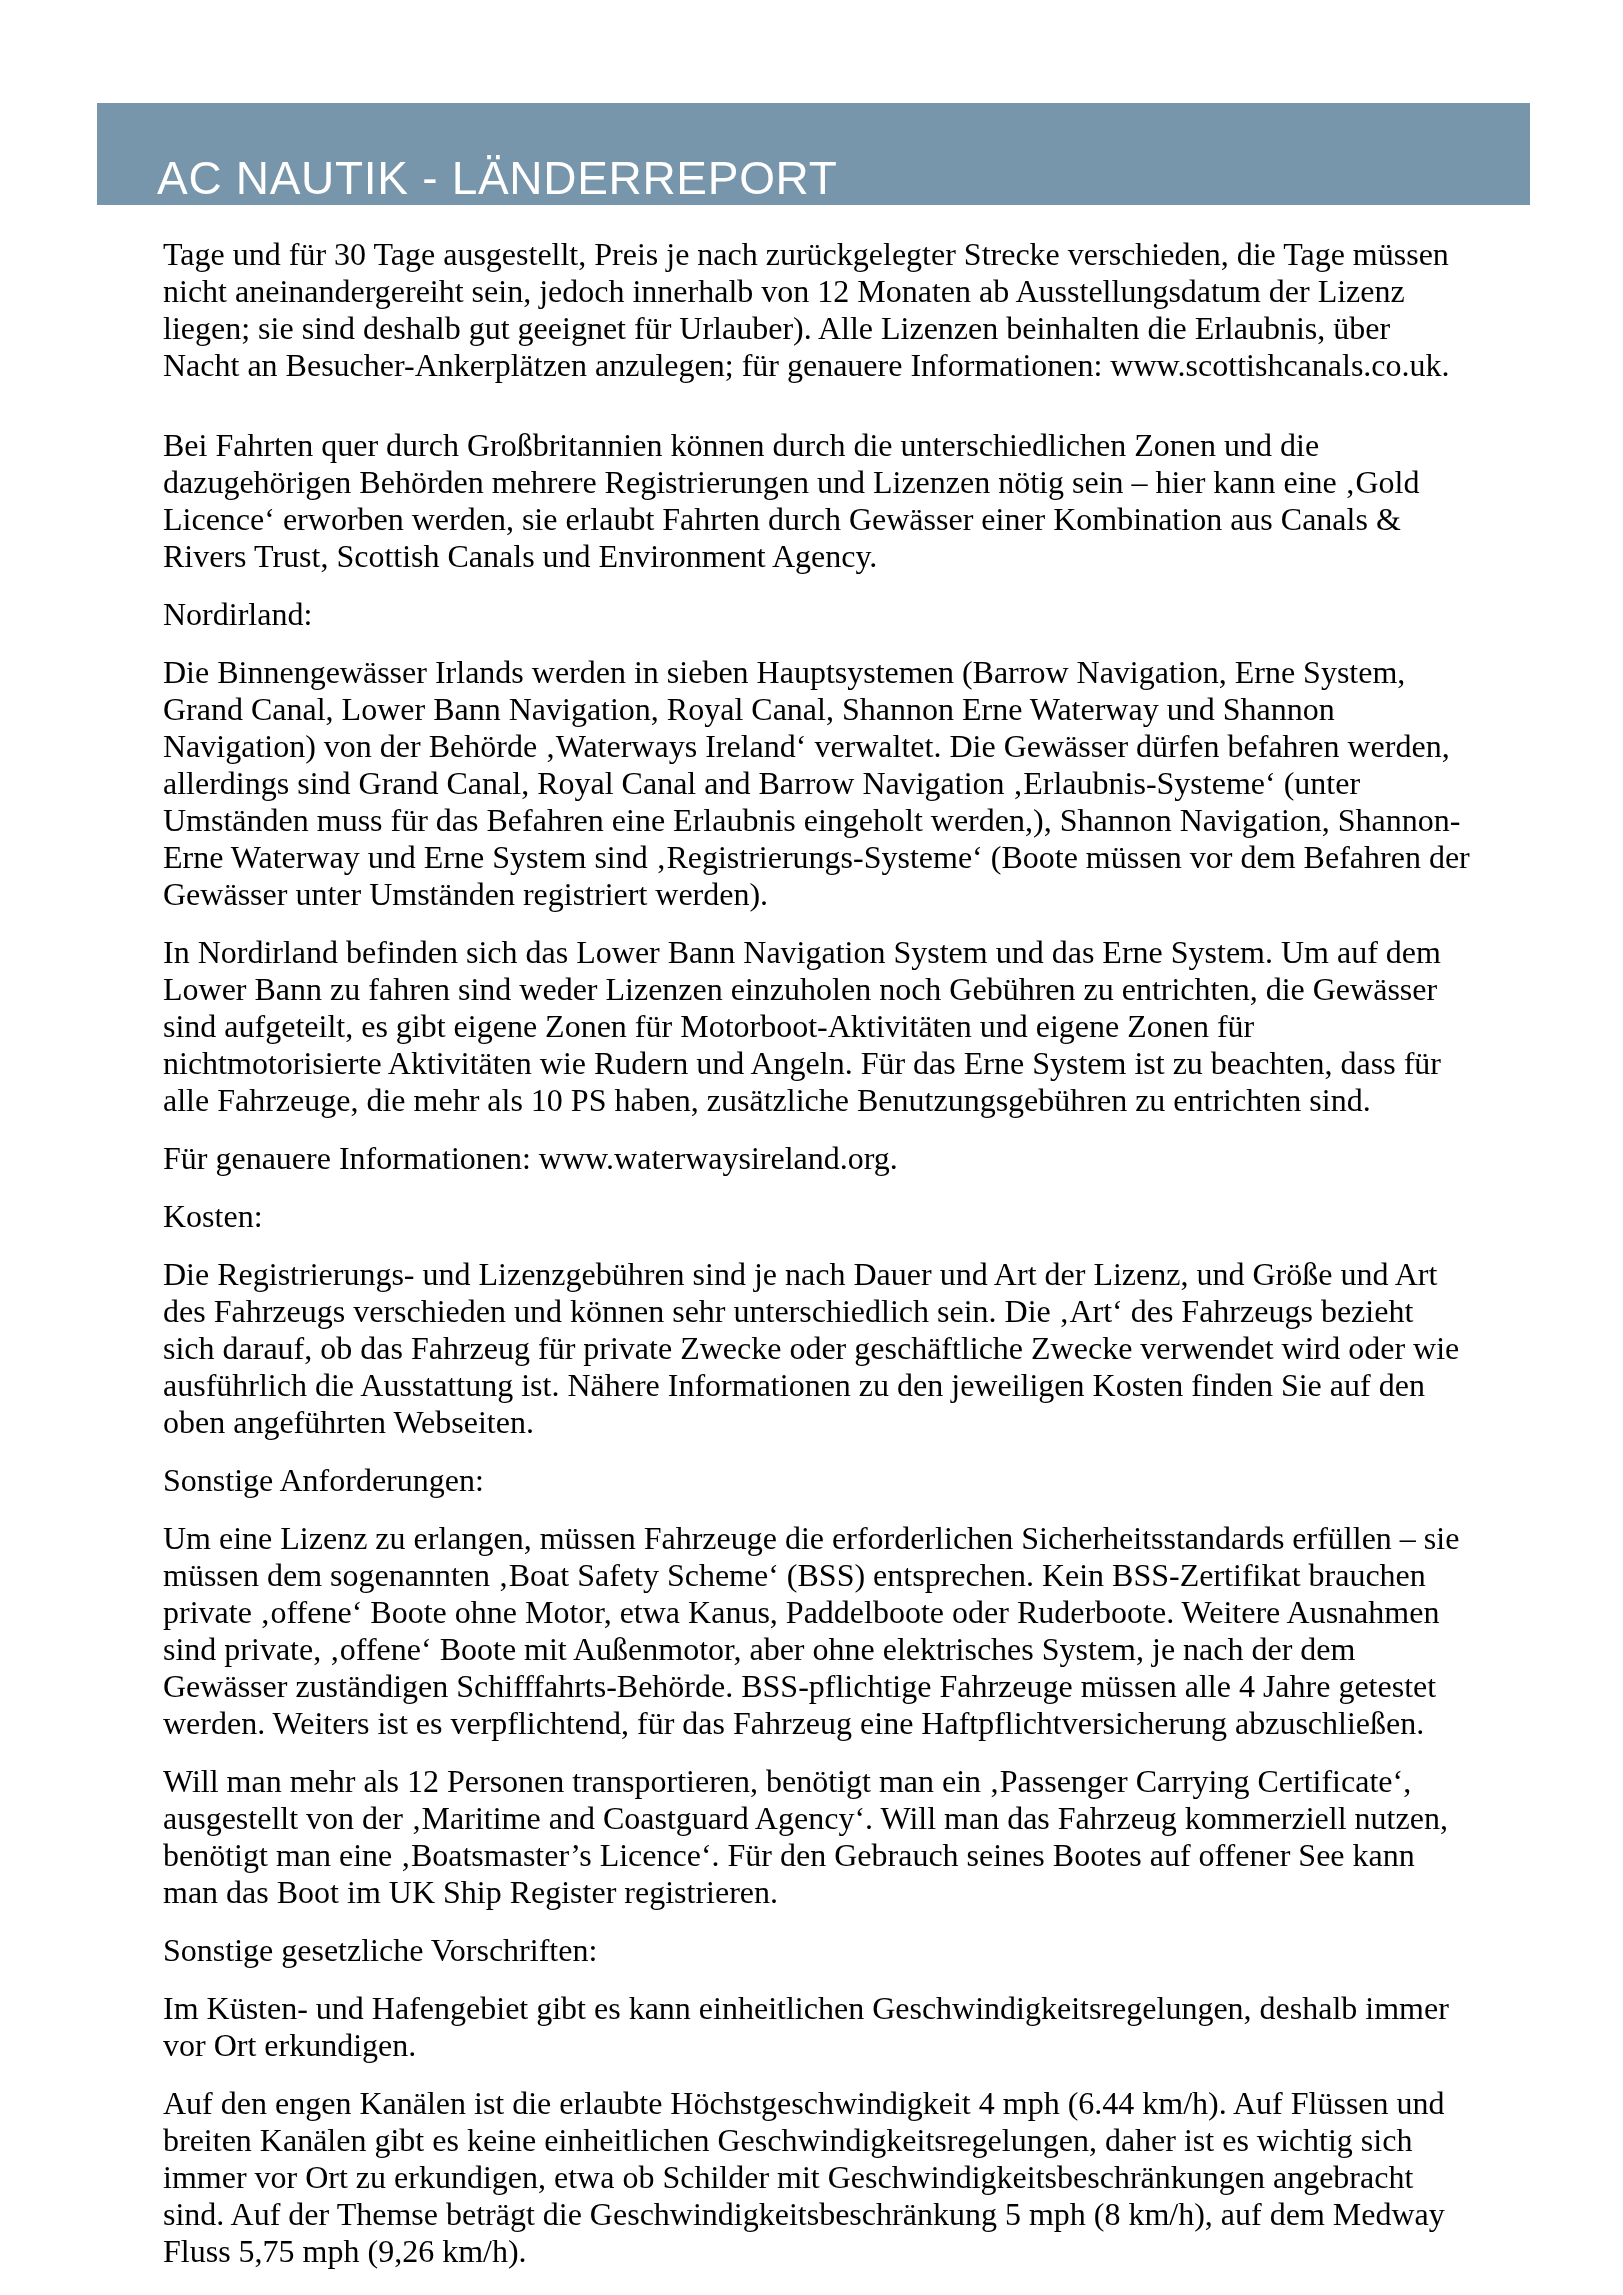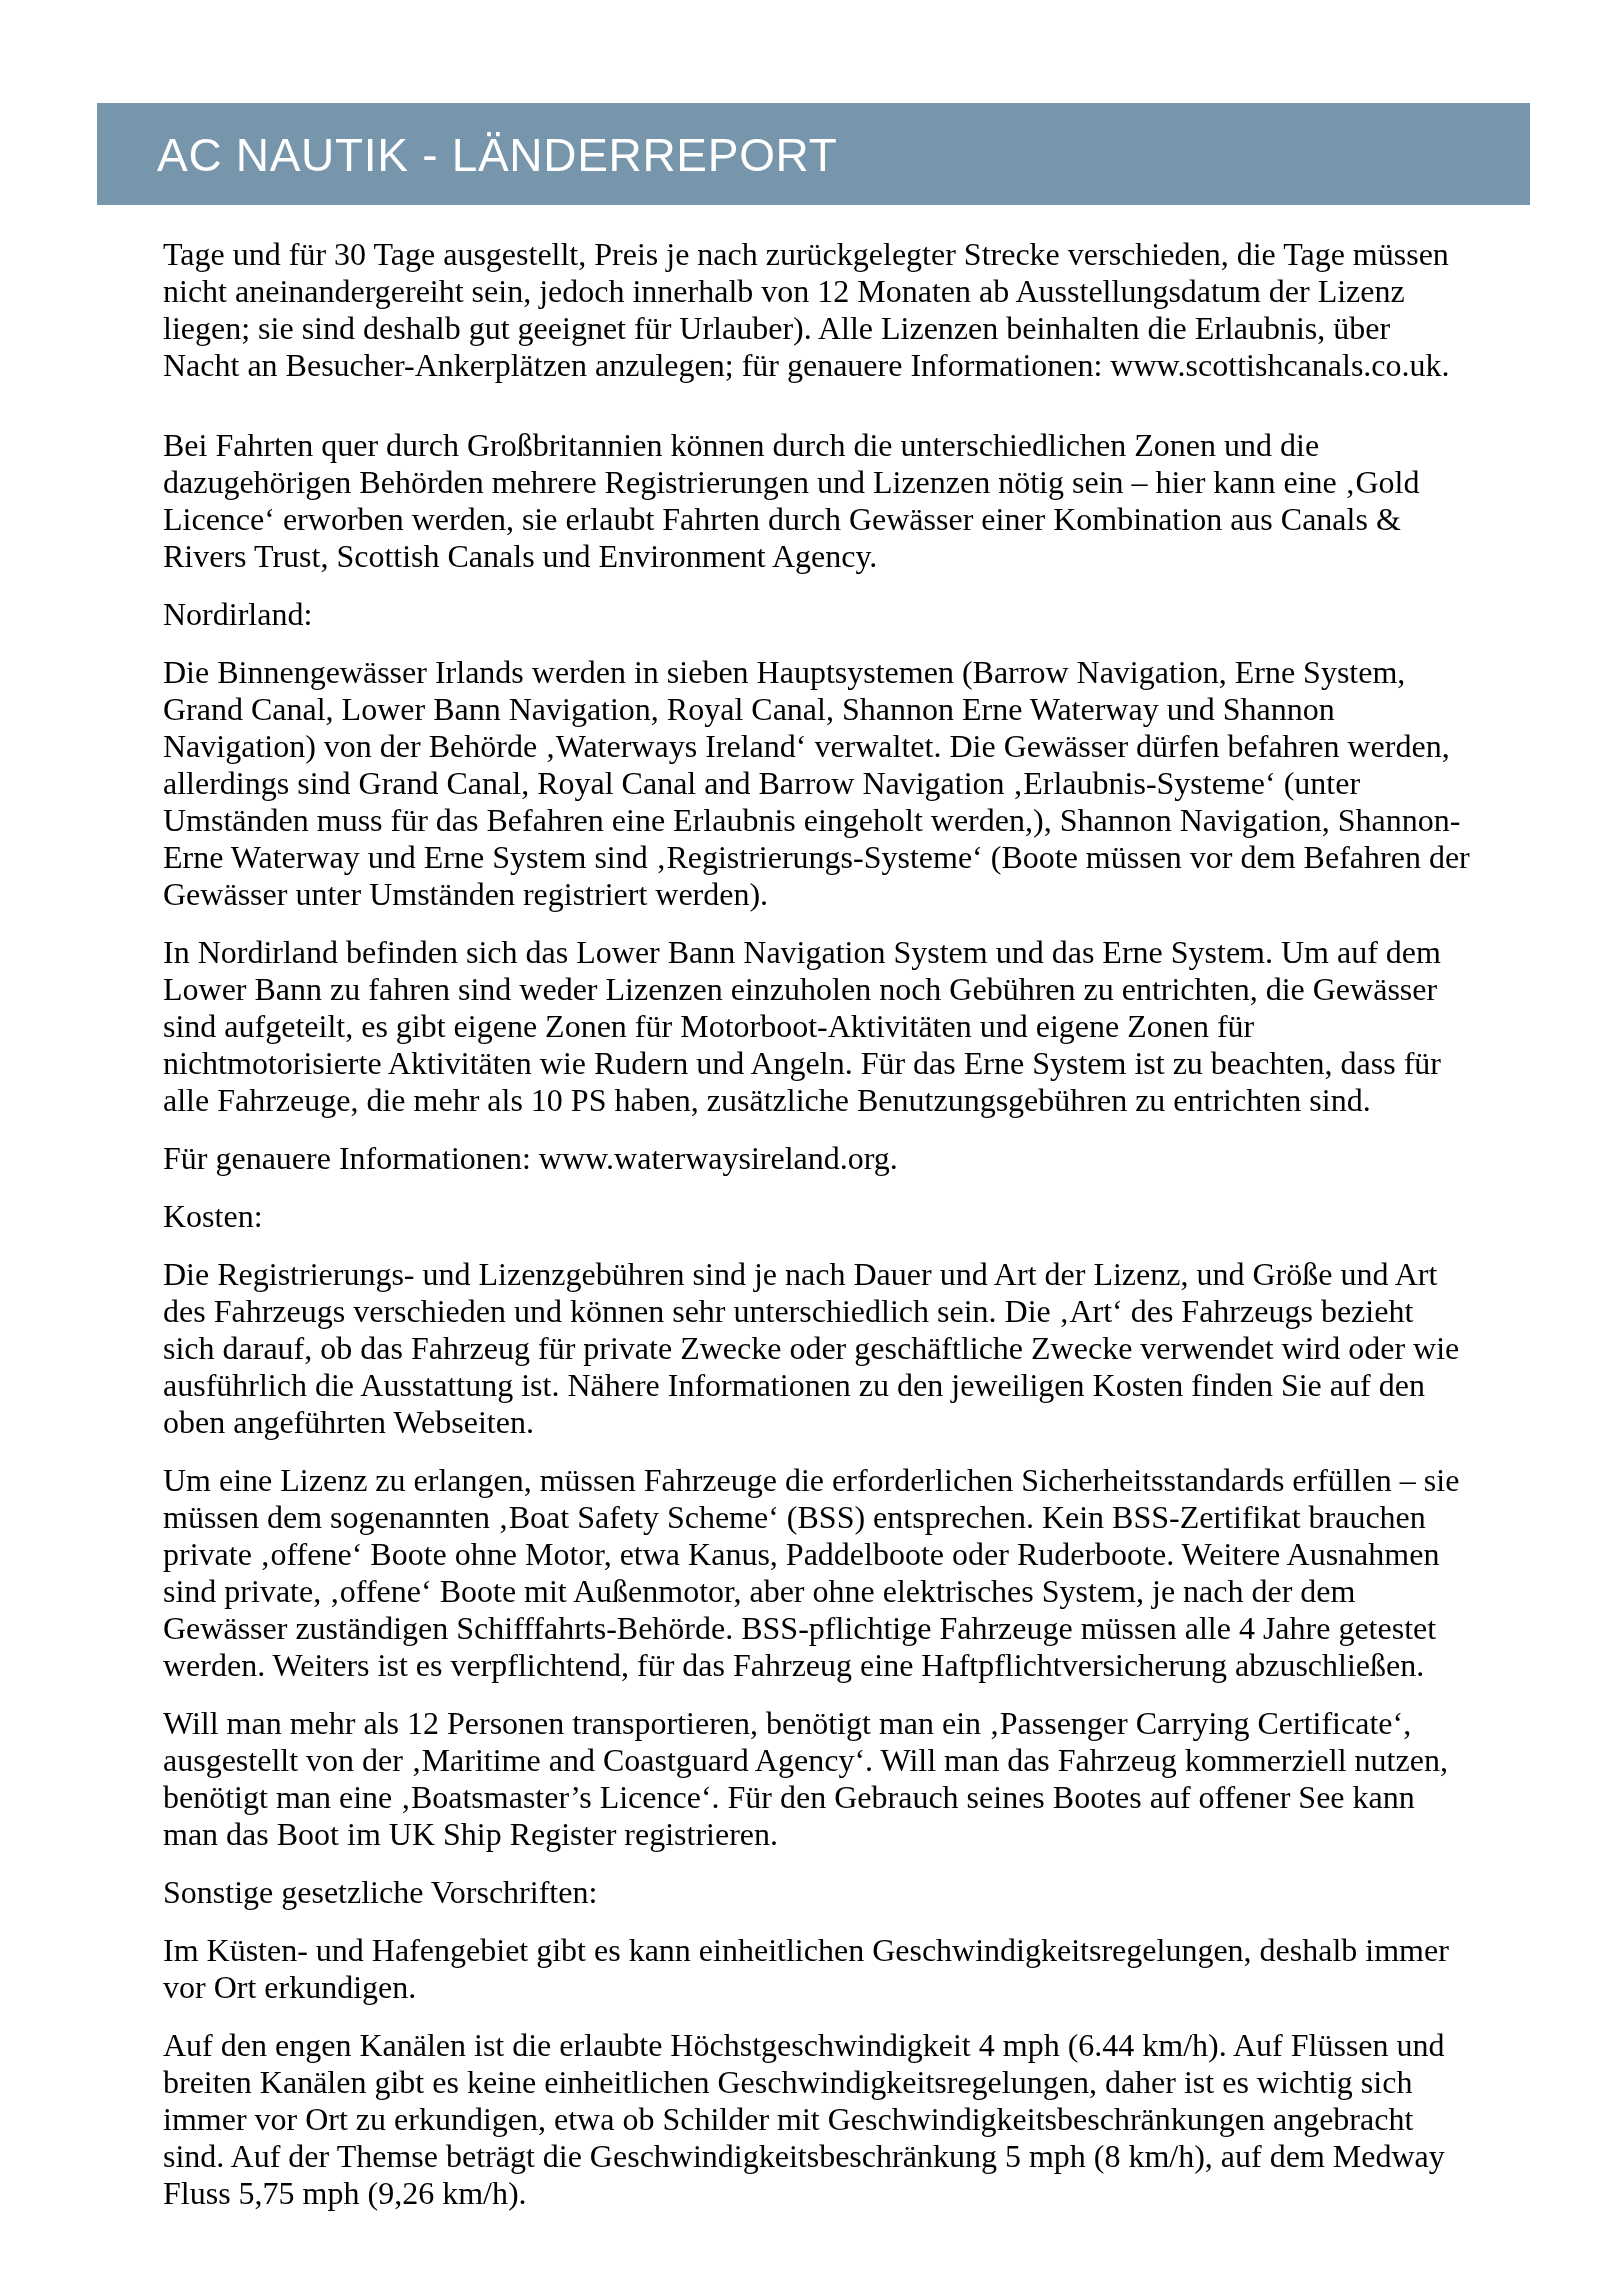--- a/index.html
+++ b/index.html
@@ -43,33 +43,34 @@
     text-align: left;
   }
   .content p { margin: 0 0 21px 8px; }
   .content p.xgap { margin-bottom: 43px; }
 </style>
 </head>
 <body>
 
 <div class="page">
 
-  <div class="banner" style="background: rgb(119, 149, 171);">
+  <div class="banner" style="background: rgb(119, 149, 171); align-items: flex-end;">
     <div class="banner-title" style="color: rgb(255, 255, 255);">AC NAUTIK - LÄNDERREPORT</div>
   </div>
 
   <div class="content">
     <p class="xgap">Tage und für 30 Tage ausgestellt, Preis je nach zurückgelegter Strecke verschieden, die Tage müssen nicht aneinandergereiht sein, jedoch innerhalb von 12 Monaten ab Ausstellungsdatum der Lizenz liegen; sie sind deshalb gut geeignet für Urlauber). Alle Lizenzen beinhalten die Erlaubnis, über Nacht an Besucher-Ankerplätzen anzulegen; für genauere Informationen: www.scottishcanals.co.uk.</p>
     <p>Bei Fahrten quer durch Großbritannien können durch die unterschiedlichen Zonen und die dazugehörigen Behörden mehrere Registrierungen und Lizenzen nötig sein – hier kann eine ‚Gold Licence‘ erworben werden, sie erlaubt Fahrten durch Gewässer einer Kombination aus Canals &amp; Rivers Trust, Scottish Canals und Environment Agency.</p>
     <p>Nordirland:</p>
     <p>Die Binnengewässer Irlands werden in sieben Hauptsystemen (Barrow Navigation, Erne System, Grand Canal, Lower Bann Navigation, Royal Canal, Shannon Erne Waterway und Shannon Navigation) von der Behörde ‚Waterways Ireland‘ verwaltet. Die Gewässer dürfen befahren werden, allerdings sind Grand Canal, Royal Canal and Barrow Navigation ‚Erlaubnis-Systeme‘ (unter Umständen muss für das Befahren eine Erlaubnis eingeholt werden,), Shannon Navigation, Shannon-Erne Waterway und Erne System sind ‚Registrierungs-Systeme‘ (Boote müssen vor dem Befahren der Gewässer unter Umständen registriert werden).</p>
     <p>In Nordirland befinden sich das Lower Bann Navigation System und das Erne System. Um auf dem Lower Bann zu fahren sind weder Lizenzen einzuholen noch Gebühren zu entrichten, die Gewässer sind aufgeteilt, es gibt eigene Zonen für Motorboot-Aktivitäten und eigene Zonen für nichtmotorisierte Aktivitäten wie Rudern und Angeln. Für das Erne System ist zu beachten, dass für alle Fahrzeuge, die mehr als 10 PS haben, zusätzliche Benutzungsgebühren zu entrichten sind.</p>
     <p>Für genauere Informationen: www.waterwaysireland.org.</p>
     <p>Kosten:</p>
     <p>Die Registrierungs- und Lizenzgebühren sind je nach Dauer und Art der Lizenz, und Größe und Art des Fahrzeugs verschieden und können sehr unterschiedlich sein. Die ‚Art‘ des Fahrzeugs bezieht sich darauf, ob das Fahrzeug für private Zwecke oder geschäftliche Zwecke verwendet wird oder wie ausführlich die Ausstattung ist. Nähere Informationen zu den jeweiligen Kosten finden Sie auf den oben angeführten Webseiten.</p>
+    <p>Sonstige Anforderungen:</p>
     <p>Um eine Lizenz zu erlangen, müssen Fahrzeuge die erforderlichen Sicherheitsstandards erfüllen – sie müssen dem sogenannten ‚Boat Safety Scheme‘ (BSS) entsprechen. Kein BSS-Zertifikat brauchen private ‚offene‘ Boote ohne Motor, etwa Kanus, Paddelboote oder Ruderboote. Weitere Ausnahmen sind private, ‚offene‘ Boote mit Außenmotor,  aber ohne elektrisches System, je nach der dem Gewässer zuständigen Schifffahrts-Behörde. BSS-pflichtige Fahrzeuge müssen alle 4 Jahre getestet werden. Weiters ist es verpflichtend, für das Fahrzeug eine Haftpflichtversicherung abzuschließen.</p>
     <p>Will man mehr als 12 Personen transportieren, benötigt man ein ‚Passenger Carrying Certificate‘, ausgestellt von der ‚Maritime and Coastguard Agency‘. Will man das Fahrzeug kommerziell nutzen, benötigt man eine ‚Boatsmaster’s Licence‘. Für den Gebrauch seines Bootes auf offener See kann man das Boot im UK Ship Register registrieren.</p>
     <p>Sonstige gesetzliche Vorschriften:</p>
     <p>Im Küsten- und Hafengebiet gibt es kann einheitlichen Geschwindigkeitsregelungen, deshalb immer vor Ort erkundigen.</p>
     <p>Auf den engen Kanälen ist die erlaubte Höchstgeschwindigkeit 4 mph (6.44 km/h). Auf Flüssen und breiten Kanälen gibt es keine einheitlichen Geschwindigkeitsregelungen, daher ist es wichtig sich immer vor Ort zu erkundigen, etwa ob Schilder mit Geschwindigkeitsbeschränkungen angebracht sind. Auf der Themse beträgt die Geschwindigkeitsbeschränkung 5 mph (8 km/h), auf dem Medway Fluss 5,75 mph (9,26 km/h).</p>
 
   </div>
 
 </div>
 

